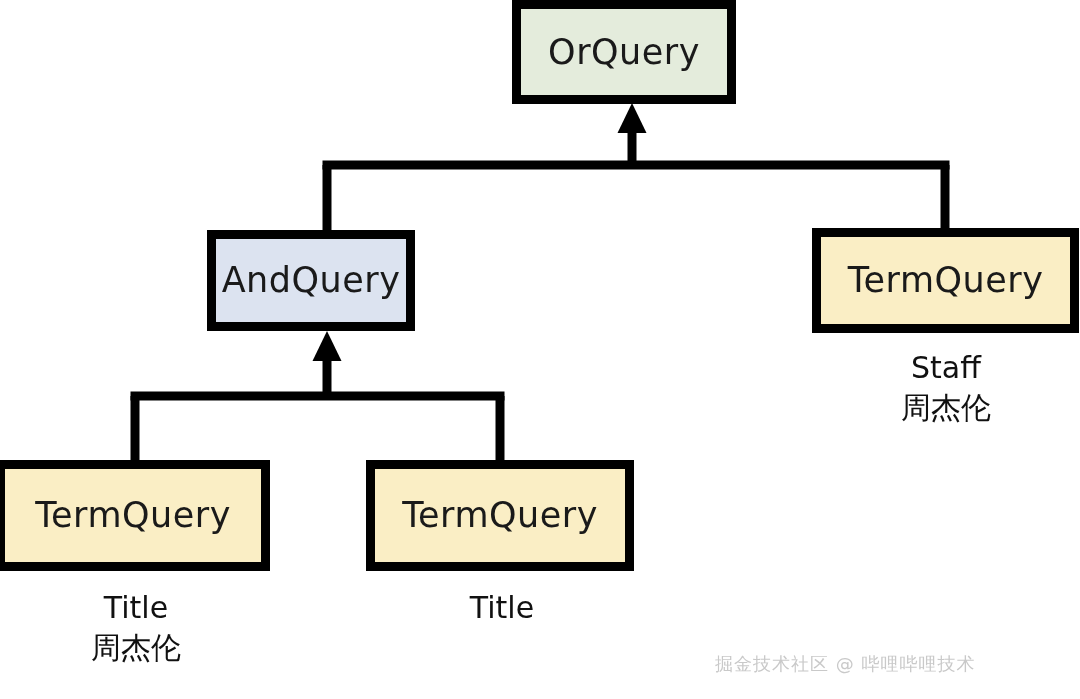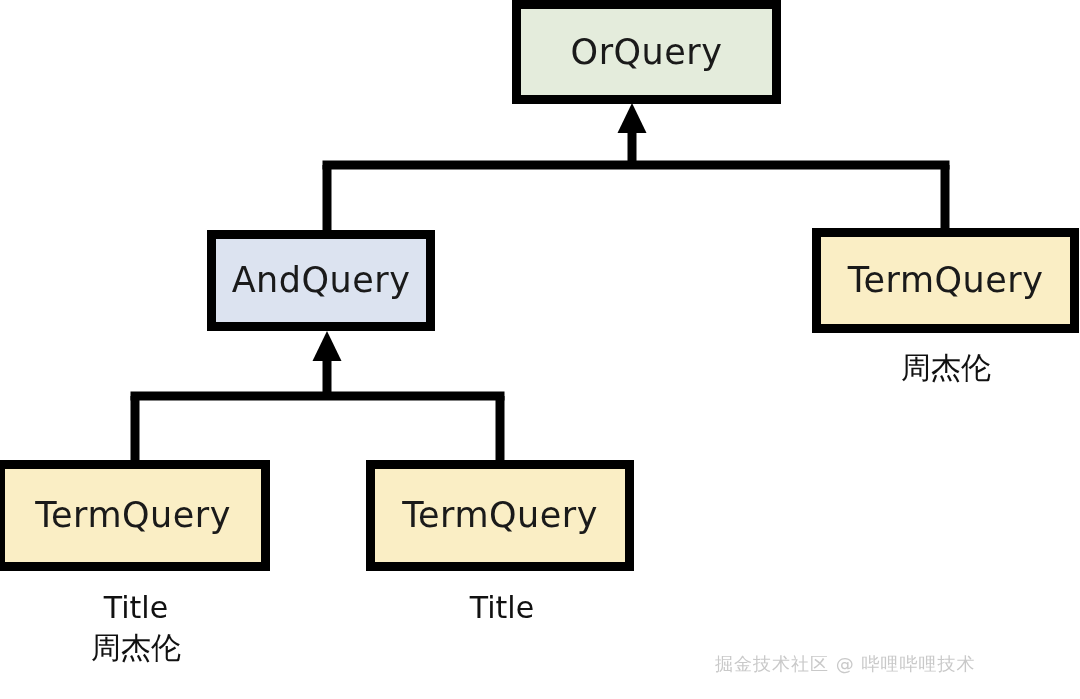--- a/index.html
+++ b/index.html
@@ -50,22 +50,22 @@
   .caption .cap-line { display: block; }
   .watermark {
     position: absolute;
     font-family: "DejaVu Sans", sans-serif;
     font-size: 18px;
     color: #c9c9c9;
     white-space: nowrap;
     letter-spacing: 1px;
   }
   
-  #node-or      { left: 512px; top: 0px;   width: 269px; height: 104px; }
-  #node-and     { left: 207px; top: 230px; width: 228px; height: 101px; }
+  #node-or      { left: 512px; top: 0px;   width: 224px; height: 104px; }
+  #node-and     { left: 207px; top: 230px; width: 208px; height: 101px; }
   #node-term-r  { left: 812px; top: 228px; width: 267px; height: 105px; }
   #node-term-l  { left: -4px;  top: 460px; width: 274px; height: 111px; }
   #node-term-m  { left: 366px; top: 460px; width: 268px; height: 111px; }
   
   #cap-right  { left: 826px; top: 348px; width: 240px; }
   #cap-left   { left: 16px;  top: 588px; width: 240px; }
   #cap-mid    { left: 382px; top: 588px; width: 240px; }
   #watermark  { left: 715px; top: 652px; }
 </style>
 </head>
@@ -95,20 +95,21 @@
   </div>
 
   <div class="node-box" id="node-and" style="background:#dce3f0">
     <span class="node-label">AndQuery</span>
   </div>
 
   <div class="node-box" id="node-term-r" style="background:#faeec5">
     <span class="node-label">TermQuery</span>
   </div>
   <div class="caption" id="cap-right">
+    <span class="cap-line">Staff</span>
     <span class="cap-line">周杰伦</span>
   </div>
 
   <div class="node-box" id="node-term-l" style="background:#faeec5">
     <span class="node-label">TermQuery</span>
   </div>
   <div class="caption" id="cap-left">
     <span class="cap-line">Title</span>
     <span class="cap-line">周杰伦</span>
   </div>

